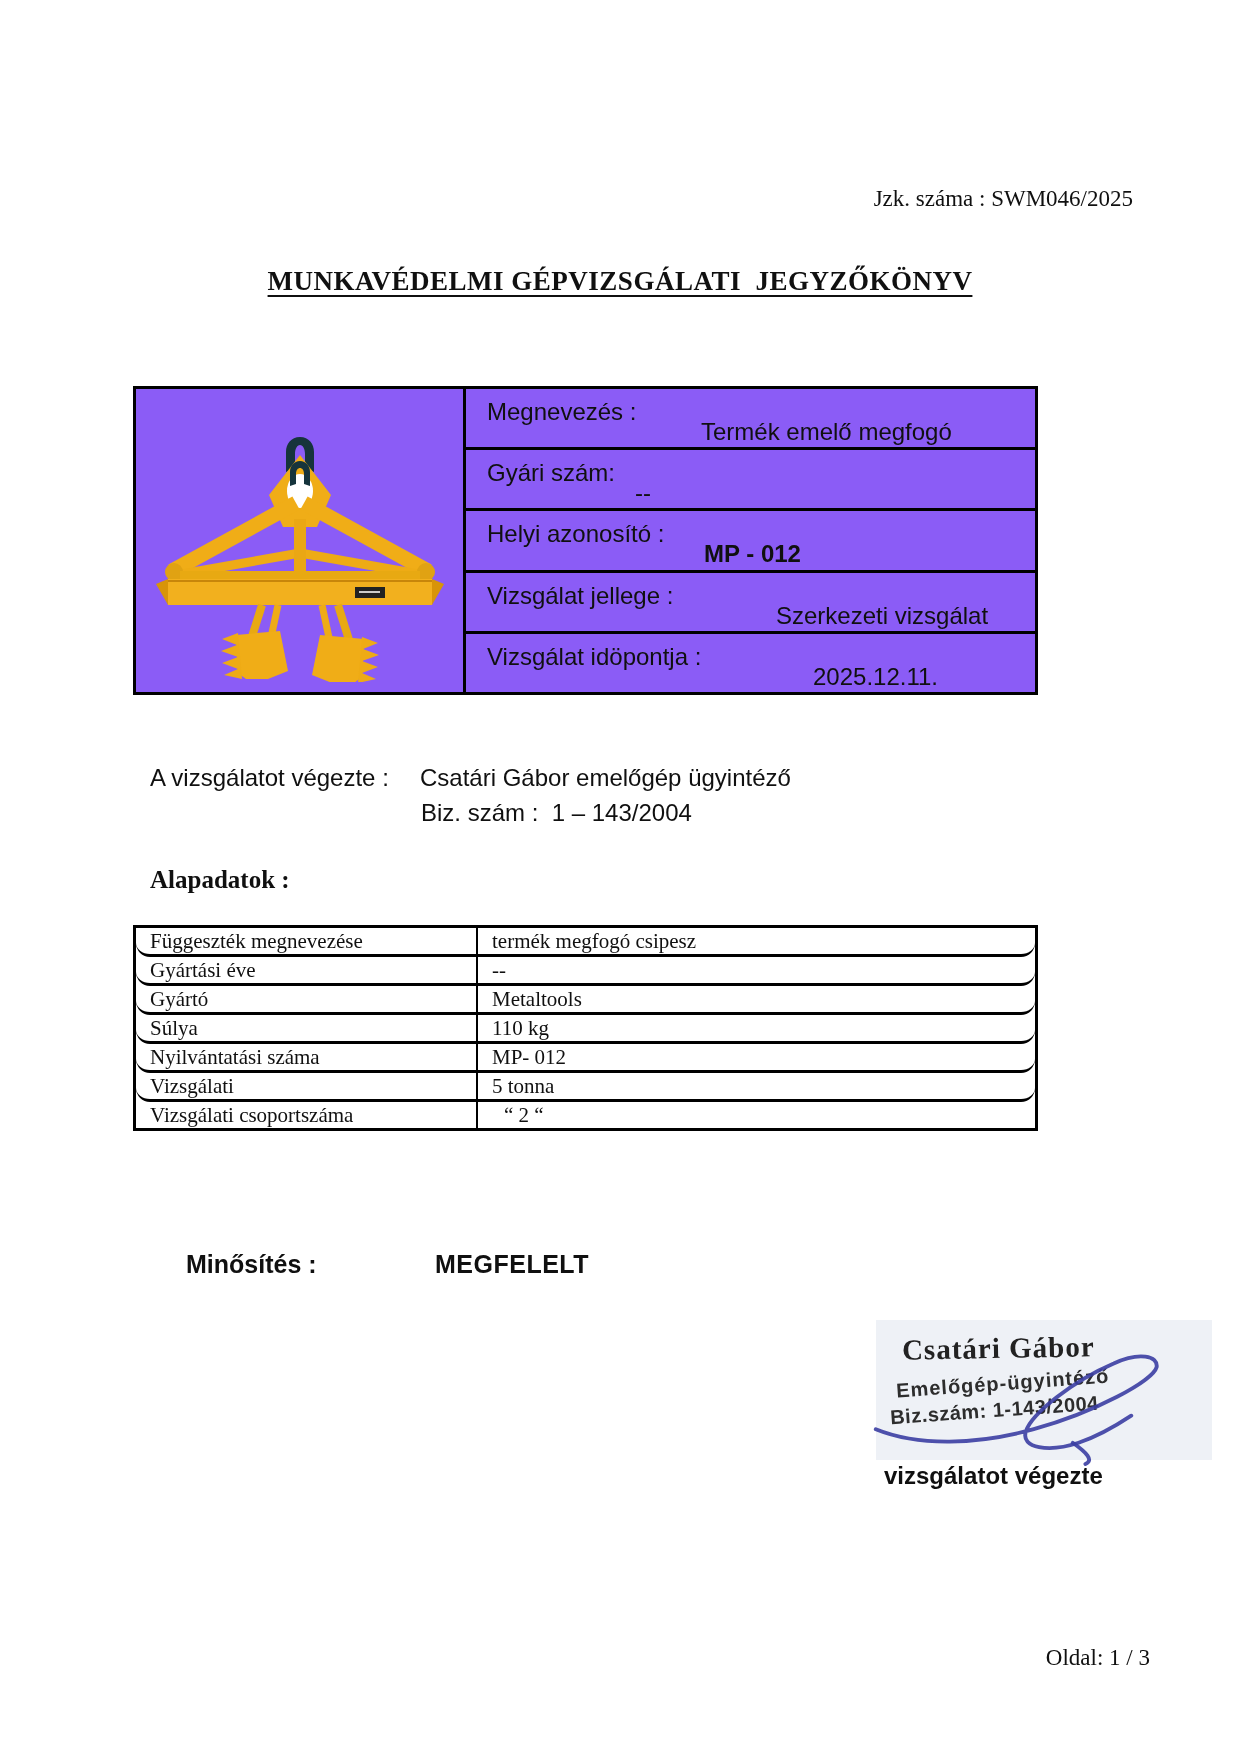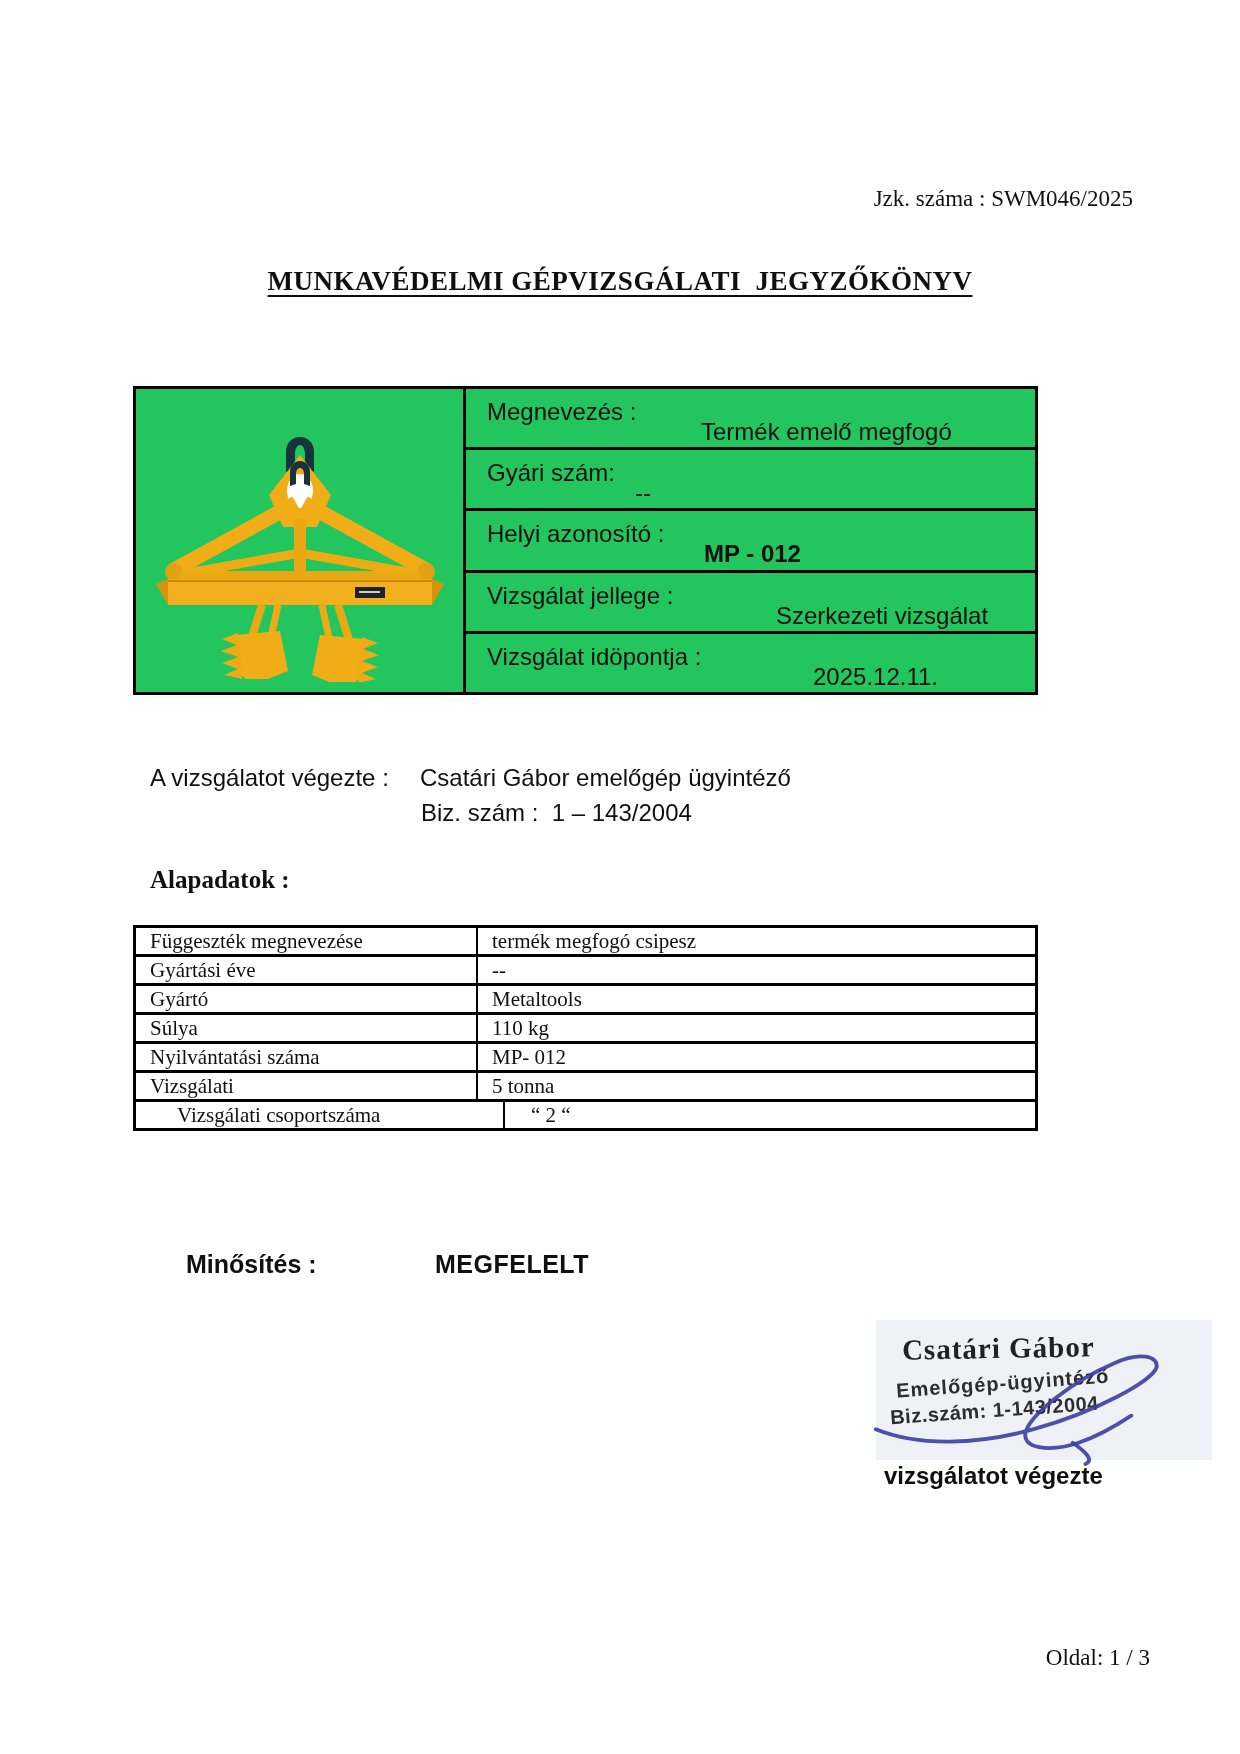--- a/index.html
+++ b/index.html
@@ -11,21 +11,21 @@
   
   .doc-number { position:absolute; top:186px; right:107px; font-family:"Liberation Serif",serif; font-size:23px; }
   .title {
     position:absolute; top:266px; left:0; width:100%; text-align:center;
     font-family:"Liberation Serif",serif; font-weight:bold; font-size:27px;
     letter-spacing:0.5px; text-decoration:underline; text-underline-offset:5px; white-space:pre;
   }
 
   
   .info-table { position:absolute; left:133px; top:386px; width:905px; height:309px;
-    border:3px solid #000; box-sizing:border-box; display:flex; background:#22c55e;text-align:right; }
+    border:3px solid #000; box-sizing:border-box; display:flex; background:#8b5cf6;text-align:right; }
   .photo-cell { width:330px; border-right:3px solid #000; box-sizing:border-box;
     display:flex; align-items:flex-end; justify-content:center; }
   .photo-cell svg { margin-bottom:10px; }
   .info-rows { flex:1; display:flex; flex-direction:column; }
   .info-row { position:relative; flex:1; border-bottom:3px solid #000; }
   .info-row:last-child { border-bottom:none; }
   .info-row .lbl { position:absolute; left:21px; top:9px; font-size:24px; white-space:pre; }
   .info-row .val { position:absolute; top:9px; font-size:24px; white-space:pre;margin-top:20px; }
   .v0 { left:235px; } .v1 { left:169px; } .v2 { left:238px; font-weight:bold; }
   .v3 { left:310px; } .v4 { left:347px; }
@@ -34,22 +34,22 @@
   .inspector { position:absolute; left:150px; top:764px; width:800px; height:80px; font-size:24px; }
   .insp-label { position:absolute; left:0; top:0; white-space:pre; }
   .insp-name  { position:absolute; left:270px; top:0; white-space:pre; }
   .insp-cert  { position:absolute; left:271px; top:35px; white-space:pre; }
 
   
   .alap-heading { position:absolute; left:150px; top:866px;
     font-family:"Liberation Serif",serif; font-weight:bold; font-size:25px; }
   .base-table { position:absolute; left:133px; top:925px; width:905px;
     border:3px solid #000; box-sizing:border-box; background:#fff; }
-  .b-row { display:flex; border-bottom:3px solid #000; height:26px; }
-  .b-row:last-child { border-bottom:none;padding-left:27px; }
+  .b-row { display:flex; border-bottom:3px solid #000; height:26px;border-radius:14px; }
+  .b-row:last-child { border-bottom:none; }
   .b-label { width:342px; border-right:2px solid #000; box-sizing:border-box; padding-left:14px;
     font-family:"Liberation Serif",serif; font-size:21px; line-height:26px; white-space:pre; }
   .b-val { flex:1; padding-left:14px; font-family:"Liberation Serif",serif; font-size:21px;
     line-height:26px; white-space:pre; }
   .b-val.indent { padding-left:26px; }
 
   
   .qual-label { position:absolute; left:186px; top:1250px; font-weight:bold; font-size:25px; }
   .qual-value { position:absolute; left:435px; top:1250px; font-weight:bold; font-size:25px; letter-spacing:0.5px; }
 

